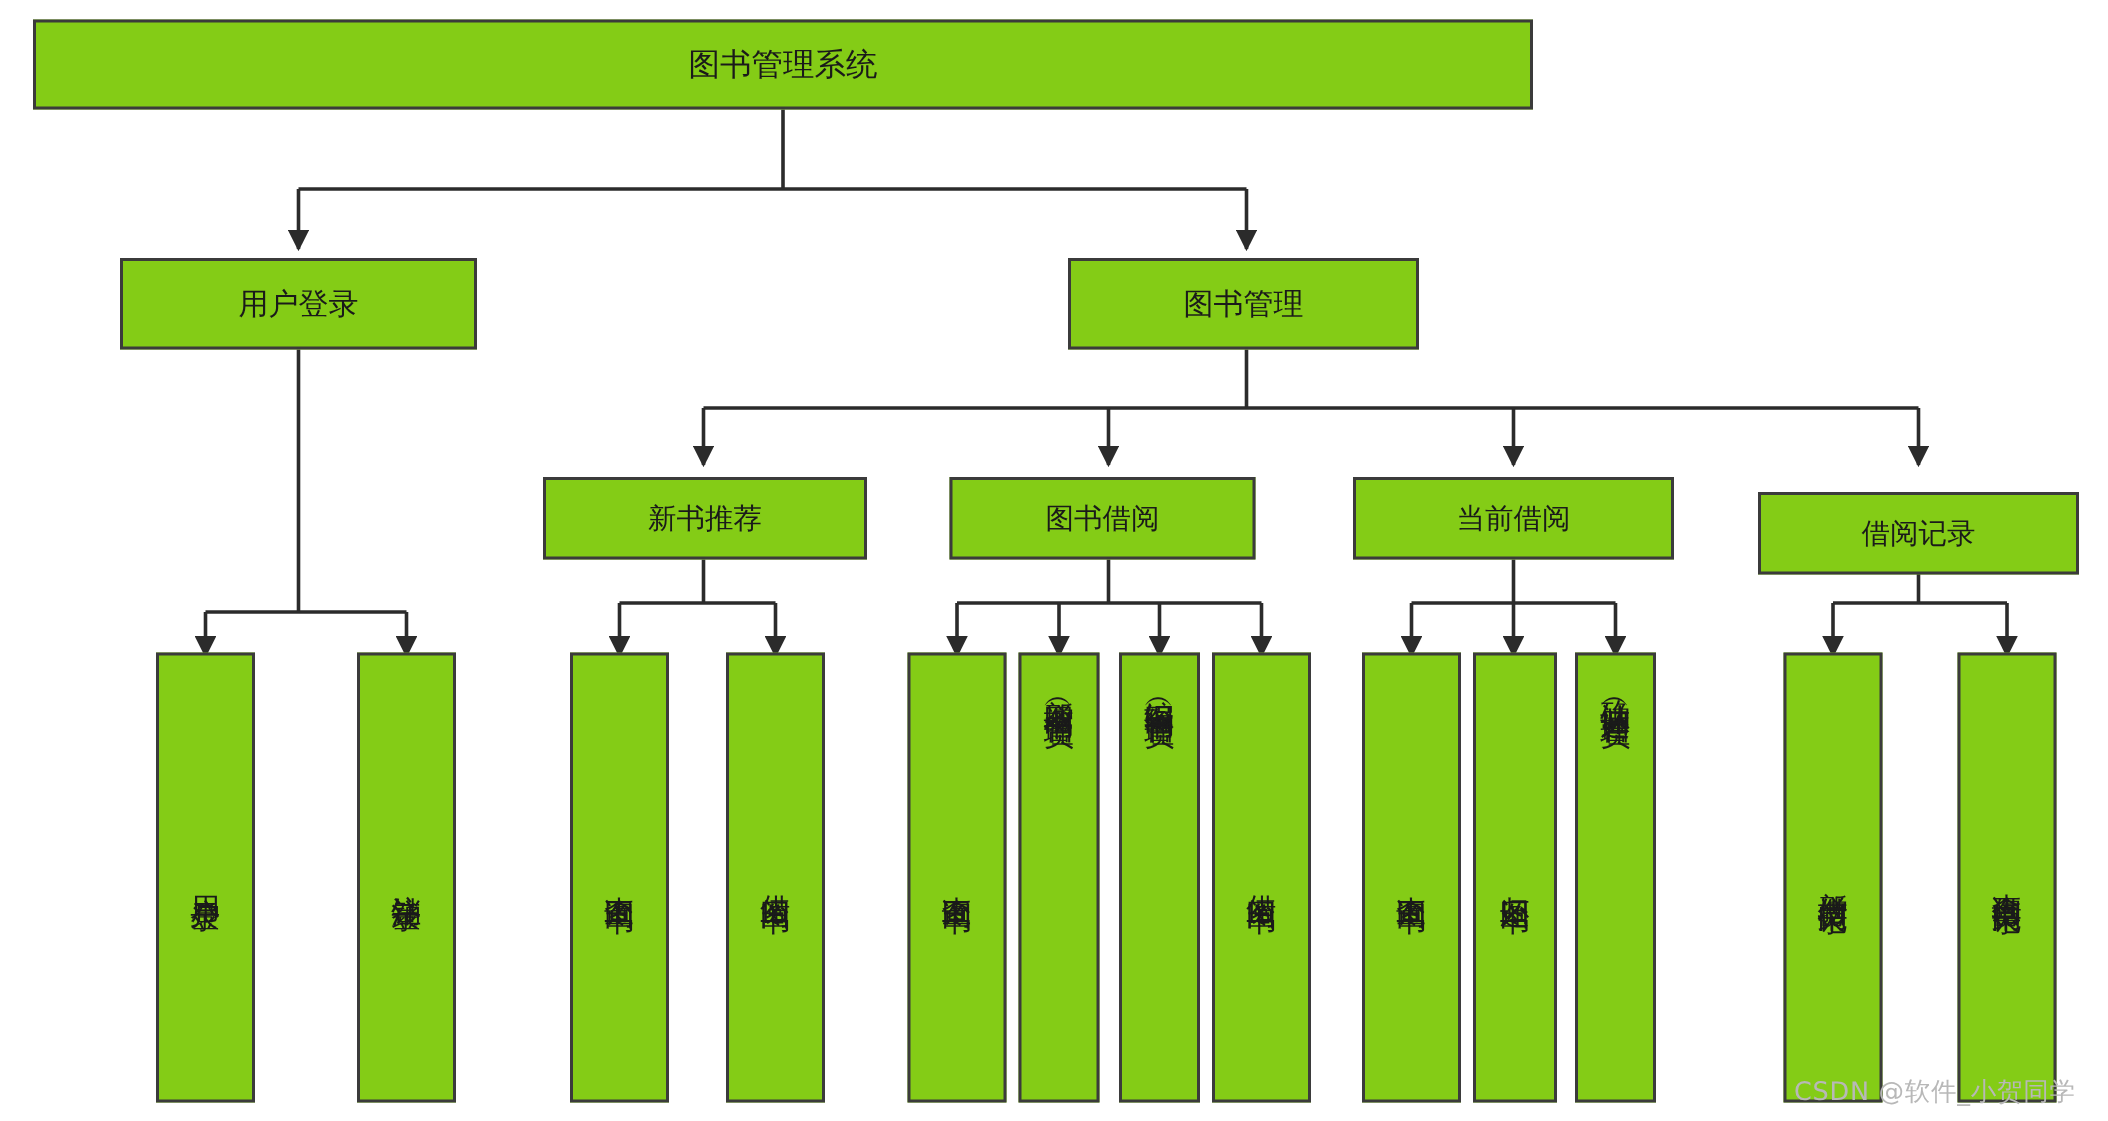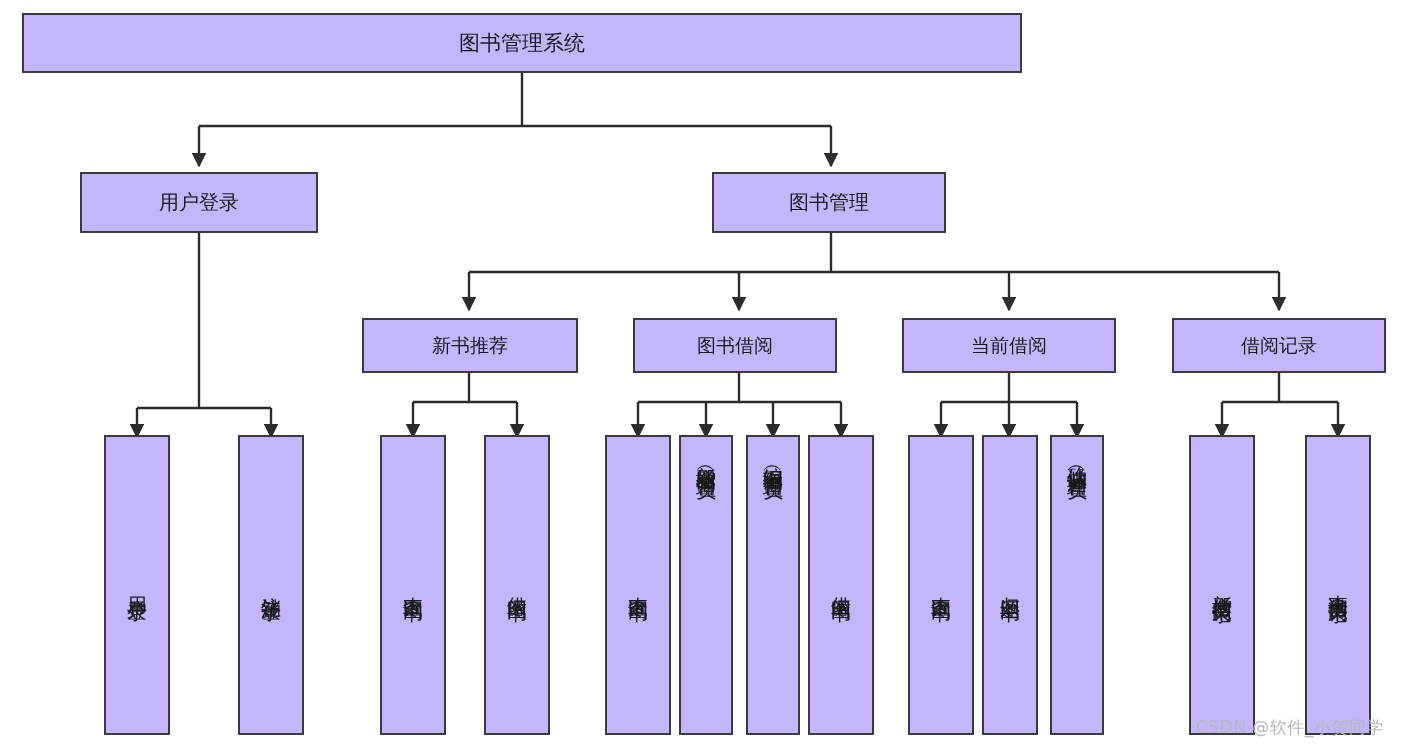--- a/index.html
+++ b/index.html
@@ -21,21 +21,21 @@
     position: absolute;
     left: 0;
     top: 0;
     width: 1405px;
     height: 747px;
     pointer-events: none;
   }
   .node {
     position: absolute;
     box-sizing: border-box;
-    background: #c4b5fd;
+    background: #84cc16;
     border: 2px solid #3b3b3b;
     display: flex;
     align-items: center;
     justify-content: center;
     color: #1a1a1a;
   }
   .node.root {
     font-size: 21px;
   }
   .node.lvl2 {
@@ -138,21 +138,21 @@
 
   <div class="node lvl3" style="left:362px; top:318px; width:216px; height:55px;">
     <span>新书推荐</span>
   </div>
   <div class="node lvl3" style="left:633px; top:318px; width:204px; height:55px;">
     <span>图书借阅</span>
   </div>
   <div class="node lvl3" style="left:902px; top:318px; width:214px; height:55px;">
     <span>当前借阅</span>
   </div>
-  <div class="node lvl3" style="left:1172px; top:318px; width:214px; height:55px;">
+  <div class="node lvl3" style="left:1172px; top:328px; width:214px; height:55px;">
     <span>借阅记录</span>
   </div>
 
   <div class="node leaf short" style="left:104px; top:435px; width:66px; height:300px;">
     <span class="vtext">用户登录</span>
   </div>
   <div class="node leaf short" style="left:238px; top:435px; width:66px; height:300px;">
     <span class="vtext">注销登录</span>
   </div>
 

